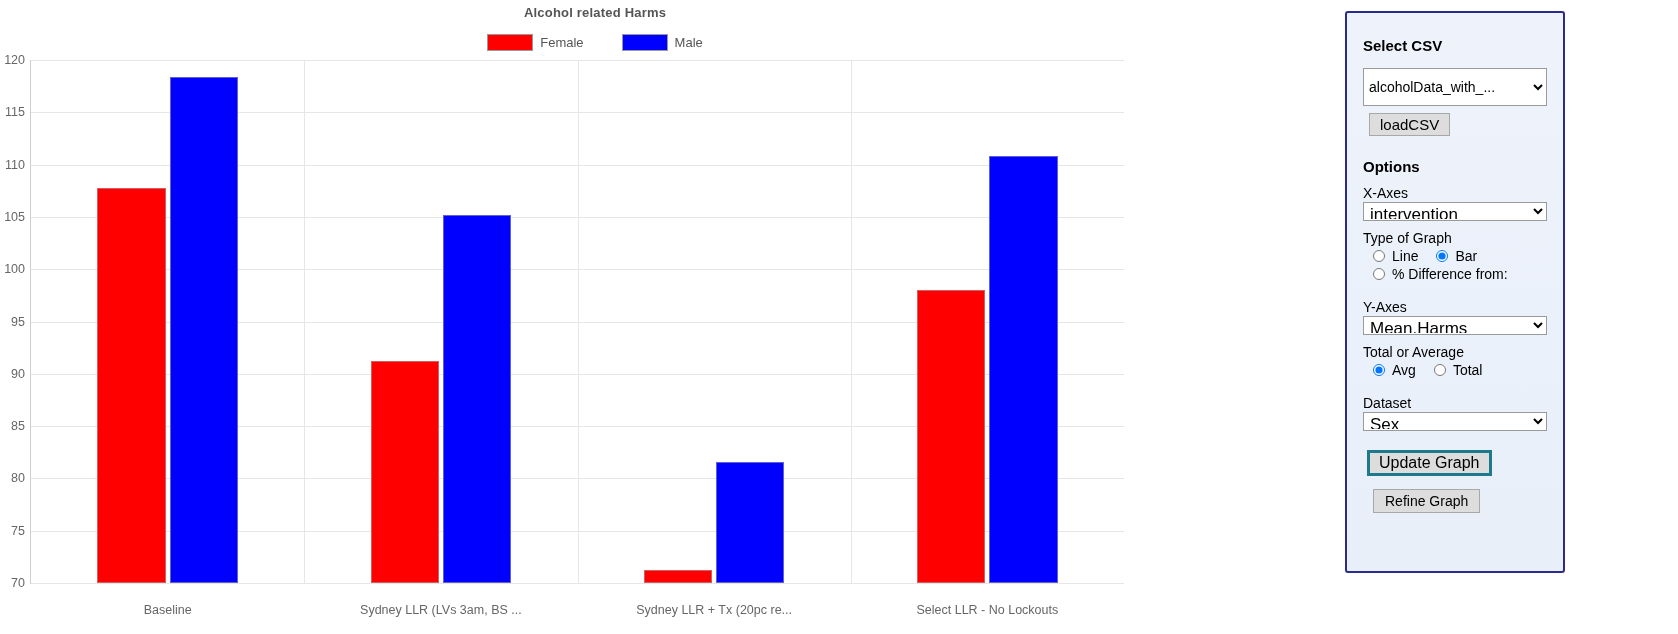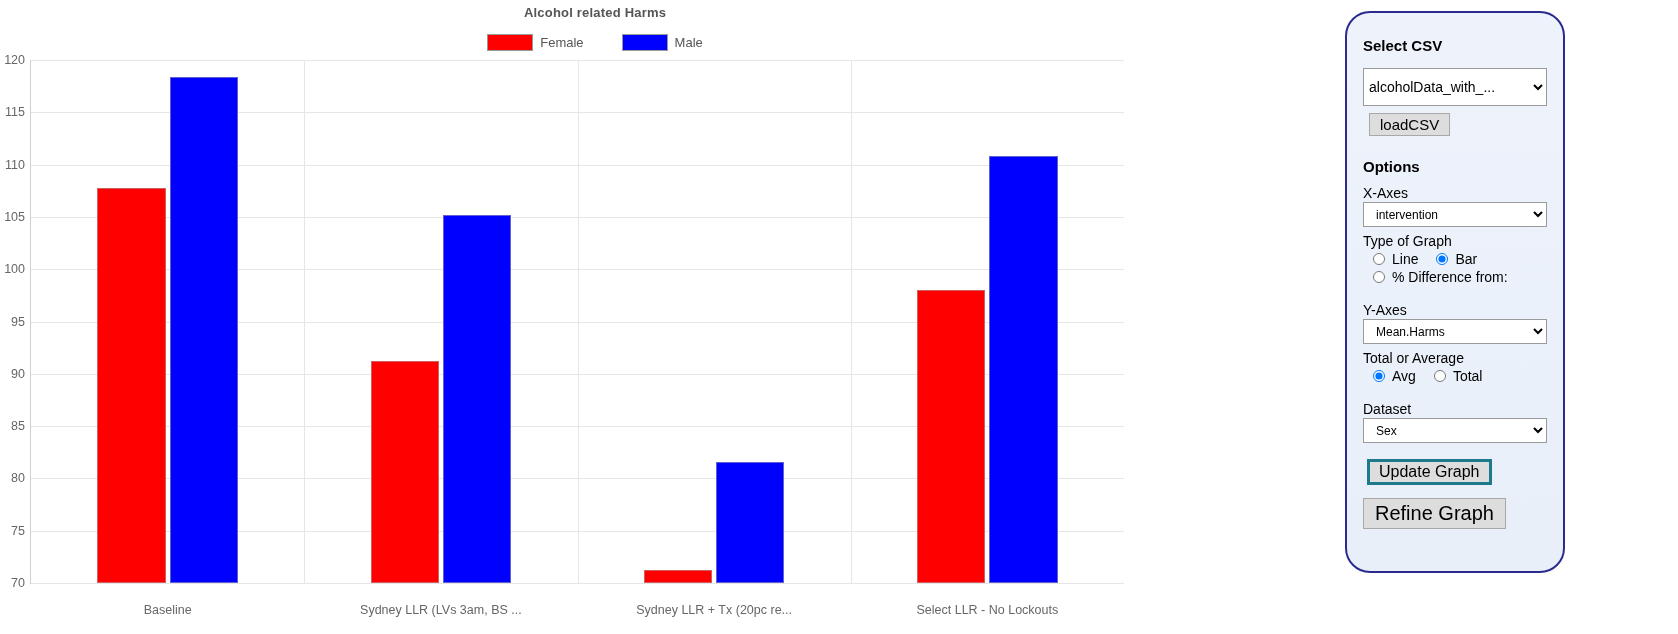--- a/index.html
+++ b/index.html
@@ -109,42 +109,42 @@
 
   
   #control-panel {
     position: absolute;
     left: 1345px;
     top: 11px;
     width: 220px;
     height: 562px;
     box-sizing: border-box;
     border: 2px solid #2b2b8f;
-    border-radius: 25px;
+    border-radius: 3px;
     background: linear-gradient(180deg, #eef3fb 0%, #e8eff9 100%);
     padding: 14px 16px 10px 16px;
   }
   .panel-heading {
     font-size: 15px;
     font-weight: bold;
     color: #000000;
     margin: 10px 0 14px 0;
   }
   .panel-heading.second { margin-top: 22px; margin-bottom: 10px; }
 
   select.ctl {
     font-family: "Liberation Sans", sans-serif;
-    font-size: 12px;
+    font-size: 17px;
     color: #000;
     background: #ffffff;
     border: 1px solid #9a9a9a;
     width: 100%;
     box-sizing: border-box;
-    padding: 1px 8px;
-    height: 25px;
+    padding: 1px 2px;
+    height: 19px;
   }
   select.csv-select {
     font-size: 14px;
     height: 38px;
     padding: 2px 1px;
     margin-bottom: 7px;
   }
   button.ctl-btn {
     font-family: "Liberation Sans", sans-serif;
     font-size: 15px;
@@ -156,25 +156,25 @@
     cursor: pointer;
   }
   button.primary-btn {
     font-size: 16px;
     background: #dddddd;
     border: 3px solid #1d7a8c;
     padding: 1px 9px;
     margin-left: 4px;
   }
   button.secondary-btn {
-    font-size: 20px;
+    font-size: 14px;
     background: #dddddd;
     border: 1px solid #a8a8a8;
     padding: 3px 11px;
-    margin-left: 0;
+    margin-left: 10px;
     margin-top: 13px;
     text-align: center;
   }
   .field-label {
     font-size: 14px;
     color: #000;
     margin-top: 6px;
     margin-bottom: 1px;
   }
   .radio-row {

